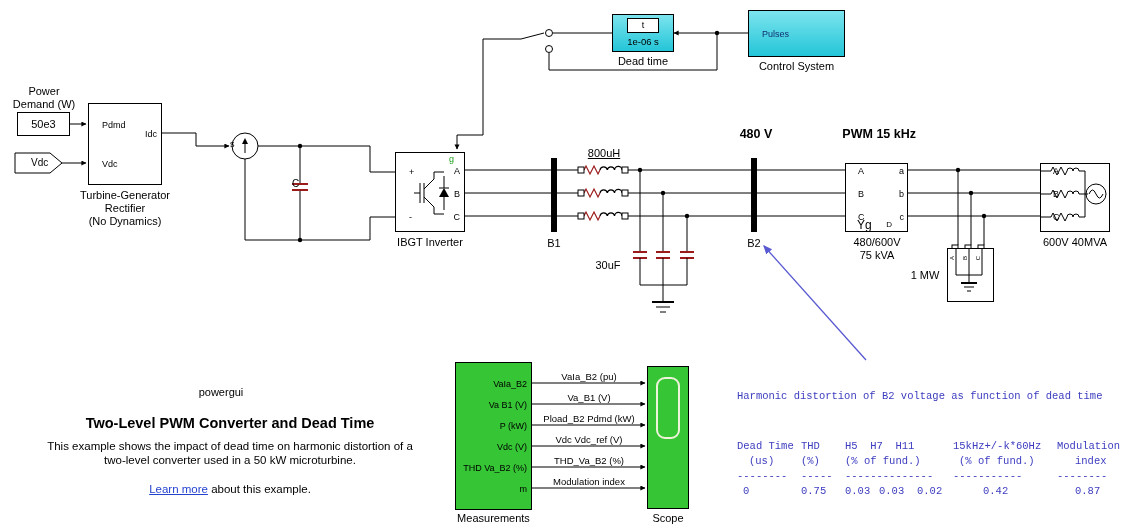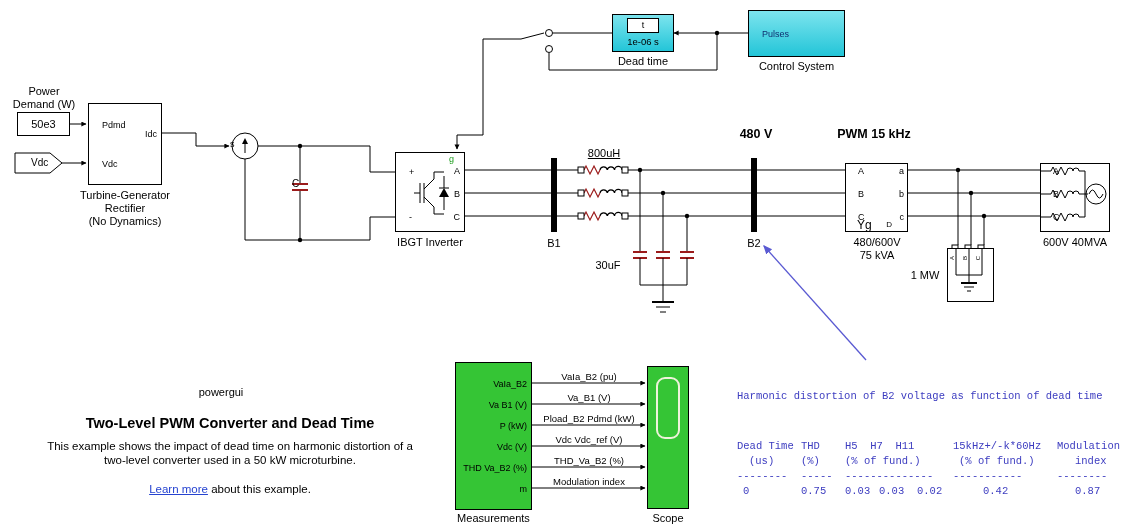--- a/index.html
+++ b/index.html
@@ -203,21 +203,21 @@
 
   <div class="busbar" style="left:551px;top:158px;width:6px;height:74px;"></div>
   <div class="lbl" style="left:540px;top:237px;width:28px;">B1</div>
 
   <div class="busbar" style="left:751px;top:158px;width:6px;height:74px;"></div>
   <div class="lbl" style="left:740px;top:237px;width:28px;">B2</div>
 
   <div class="lbl" style="left:576px;top:147px;width:56px;text-decoration:underline;">800uH</div>
   <div class="lbl" style="left:586px;top:259px;width:44px;">30uF</div>
   <div class="lbl bold12" style="left:726px;top:128px;width:60px;">480 V</div>
-  <div class="lbl bold12" style="left:832px;top:128px;width:84px;">PWM 15 kHz</div>
+  <div class="lbl bold12" style="left:832px;top:128px;width:84px;text-align:right;">PWM 15 kHz</div>
 
   <div class="blk" style="left:845px;top:163px;width:63px;height:69px;">
     <span class="port" style="left:3px;top:2px;">A</span>
     <span class="port" style="left:3px;top:25px;">B</span>
     <span class="port" style="left:3px;top:48px;">C</span>
     <span class="port" style="right:3px;top:2px;">a</span>
     <span class="port" style="right:3px;top:25px;">b</span>
     <span class="port" style="right:3px;top:48px;">c</span>
     <span class="port" style="left:2px;bottom:1px;font-size:12px;">Yg</span>
     <span class="port" style="right:15px;bottom:1px;font-size:8px;">D</span>

